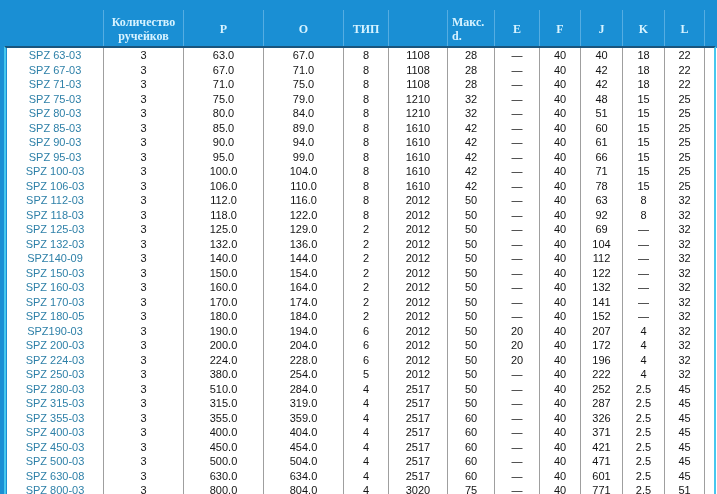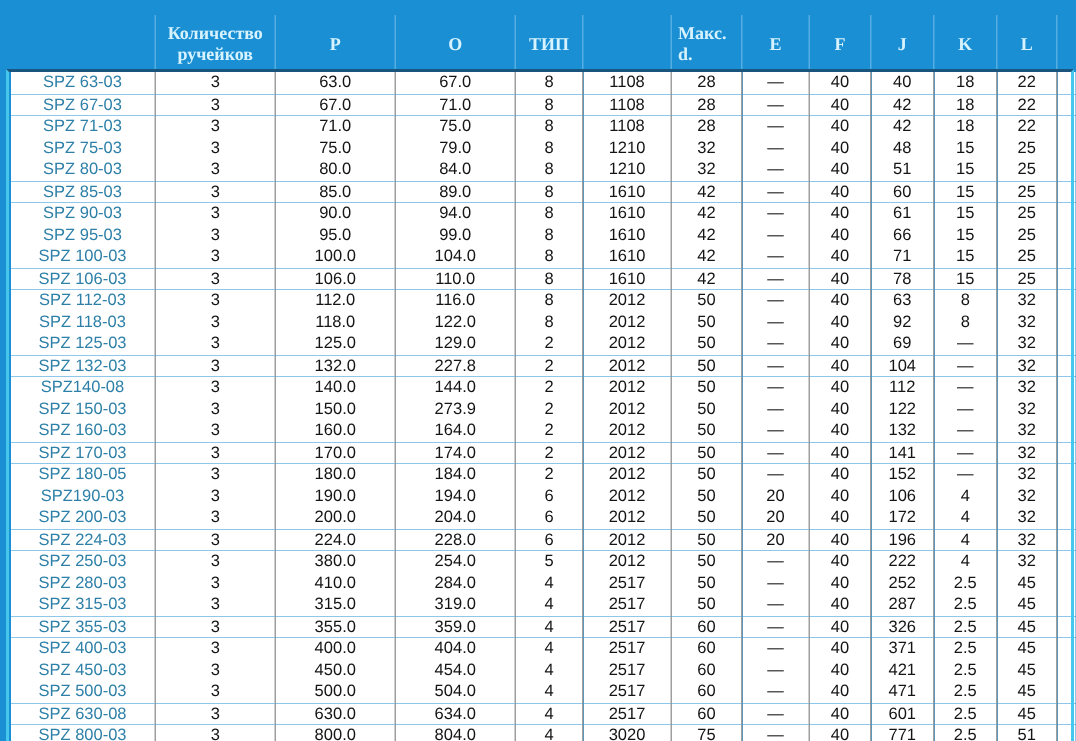--- a/index.html
+++ b/index.html
@@ -258,51 +258,51 @@
           <td class="col-8">40</td>
           <td class="col-9">69</td>
           <td class="col-10">—</td>
           <td class="col-11">32</td>
           <td class="col-12">8</td>
         </tr>
         <tr>
           <td class="col-0">SPZ 132-03</td>
           <td class="col-1">3</td>
           <td class="col-2">132.0</td>
-          <td class="col-3">227.8</td>
+          <td class="col-3">136.0</td>
           <td class="col-4">2</td>
           <td class="col-5">2012</td>
           <td class="col-6">50</td>
           <td class="col-7">—</td>
           <td class="col-8">40</td>
           <td class="col-9">104</td>
           <td class="col-10">—</td>
           <td class="col-11">32</td>
           <td class="col-12">8</td>
         </tr>
         <tr>
-          <td class="col-0">SPZ140-08</td>
+          <td class="col-0">SPZ140-09</td>
           <td class="col-1">3</td>
           <td class="col-2">140.0</td>
           <td class="col-3">144.0</td>
           <td class="col-4">2</td>
           <td class="col-5">2012</td>
           <td class="col-6">50</td>
           <td class="col-7">—</td>
           <td class="col-8">40</td>
           <td class="col-9">112</td>
           <td class="col-10">—</td>
           <td class="col-11">32</td>
           <td class="col-12">8</td>
         </tr>
         <tr>
           <td class="col-0">SPZ 150-03</td>
           <td class="col-1">3</td>
           <td class="col-2">150.0</td>
-          <td class="col-3">273.9</td>
+          <td class="col-3">154.0</td>
           <td class="col-4">2</td>
           <td class="col-5">2012</td>
           <td class="col-6">50</td>
           <td class="col-7">—</td>
           <td class="col-8">40</td>
           <td class="col-9">122</td>
           <td class="col-10">—</td>
           <td class="col-11">32</td>
           <td class="col-12">8</td>
         </tr>
@@ -354,21 +354,21 @@
         <tr>
           <td class="col-0">SPZ190-03</td>
           <td class="col-1">3</td>
           <td class="col-2">190.0</td>
           <td class="col-3">194.0</td>
           <td class="col-4">6</td>
           <td class="col-5">2012</td>
           <td class="col-6">50</td>
           <td class="col-7">20</td>
           <td class="col-8">40</td>
-          <td class="col-9">106</td>
+          <td class="col-9">207</td>
           <td class="col-10">4</td>
           <td class="col-11">32</td>
           <td class="col-12">4</td>
         </tr>
         <tr>
           <td class="col-0">SPZ 200-03</td>
           <td class="col-1">3</td>
           <td class="col-2">200.0</td>
           <td class="col-3">204.0</td>
           <td class="col-4">6</td>
@@ -407,21 +407,21 @@
           <td class="col-7">—</td>
           <td class="col-8">40</td>
           <td class="col-9">222</td>
           <td class="col-10">4</td>
           <td class="col-11">32</td>
           <td class="col-12">4</td>
         </tr>
         <tr>
           <td class="col-0">SPZ 280-03</td>
           <td class="col-1">3</td>
-          <td class="col-2">410.0</td>
+          <td class="col-2">510.0</td>
           <td class="col-3">284.0</td>
           <td class="col-4">4</td>
           <td class="col-5">2517</td>
           <td class="col-6">50</td>
           <td class="col-7">—</td>
           <td class="col-8">40</td>
           <td class="col-9">252</td>
           <td class="col-10">2.5</td>
           <td class="col-11">45</td>
           <td class="col-12">2.5</td>

